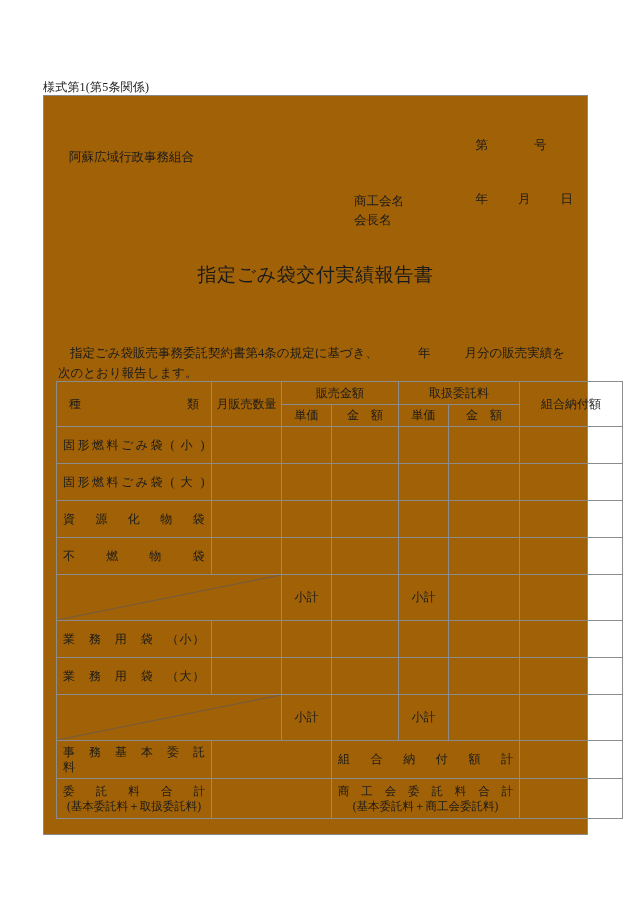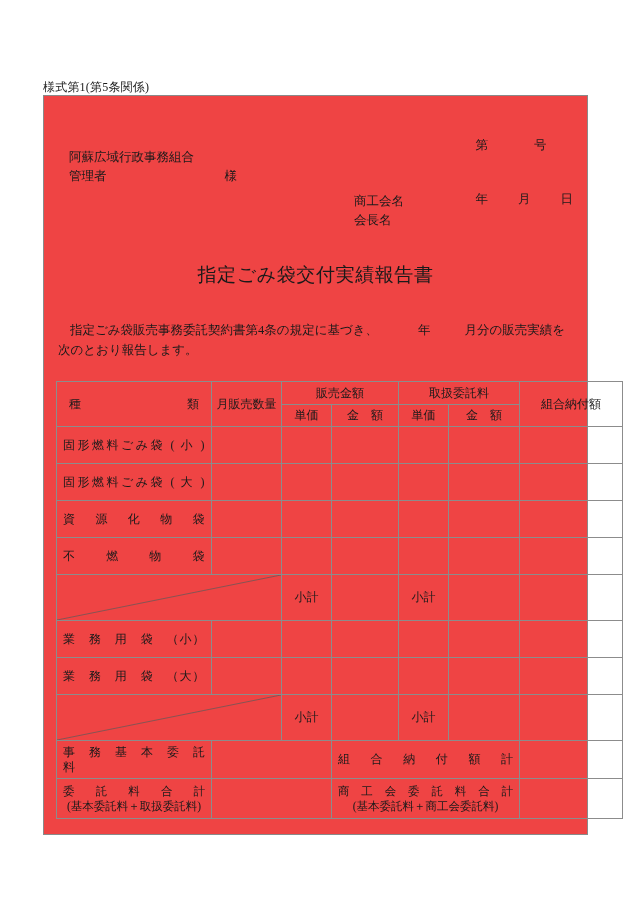--- a/index.html
+++ b/index.html
@@ -35,21 +35,21 @@
 
   
   .doc-frame {
     position: absolute;
     left: 43px;
     top: 95px;
     width: 545px;
     height: 740px;
     border: 1px solid #8a8a8a;
     box-sizing: border-box;
-    background: #ef4444;
+    background: #a16207;
   }
 
   .inner {
     position: absolute;
     left: 0; top: 0;
     width: 100%;
     height: 100%;
   }
 
   
@@ -99,21 +99,21 @@
     text-align: center;
     font-size: 19px;
     letter-spacing: 0.6px;
   }
 
   
   .body-text {
     position: absolute;
     left: 14px;
     right: 10px;
-    top: 224px;
+    top: 247px;
     font-size: 12.5px;
     line-height: 20px;
     text-indent: 12px;
     white-space: pre-wrap;
   }
   .sp-yr { display: inline-block; width: 40px; }
   .sp-mo { display: inline-block; width: 34px; }
 
   
   .tbl-wrap {
@@ -196,21 +196,20 @@
   <div class="doc-frame">
     <div class="inner">
 
       <div class="doc-no">
         <span class="line"><span>第</span><span class="sp-wide"></span><span>号</span></span>
         <span class="line"><span>年</span><span class="sp-mid"></span><span>月</span><span class="sp-mid"></span><span>日</span></span>
       </div>
 
       <div class="addressee">
         <span>阿蘇広域行政事務組合</span>
-        <span class="row2"><span>管理者</span><span class="sp-sama"></span><span>様</span></span>
       </div>
 
       <div class="sender">
         <span>商工会名</span>
         <span>会長名</span>
       </div>
 
       <div class="doc-title">指定ごみ袋交付実績報告書</div>
 
       <div class="body-text"><span>指定ごみ袋販売事務委託契約書第4条の規定に基づき、</span><span class="sp-yr"></span><span>年</span><span class="sp-mo"></span><span>月分の販売実績を次のとおり報告します。</span></div>

